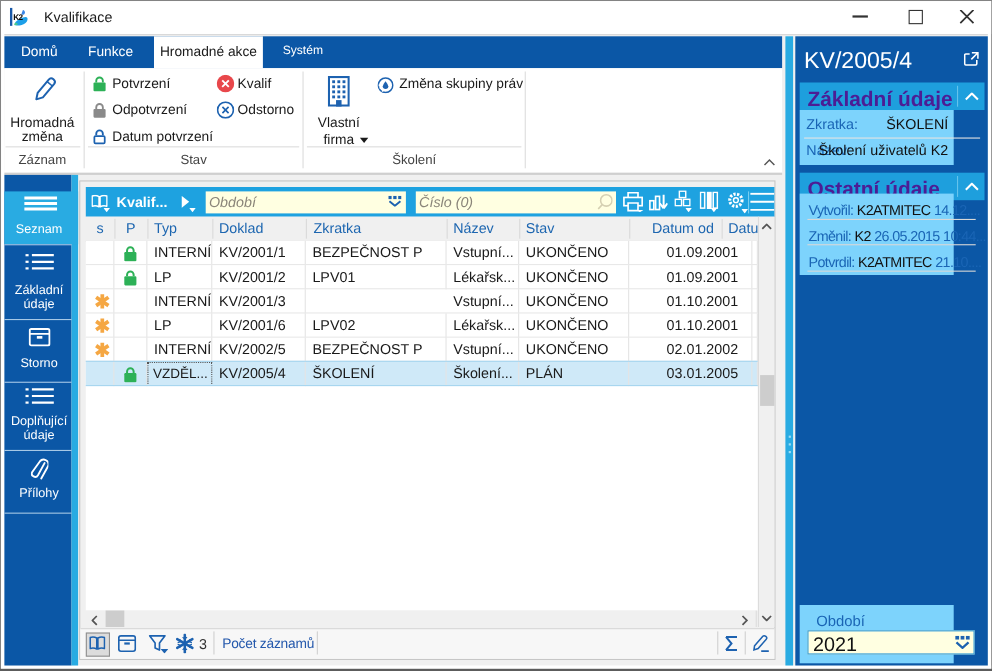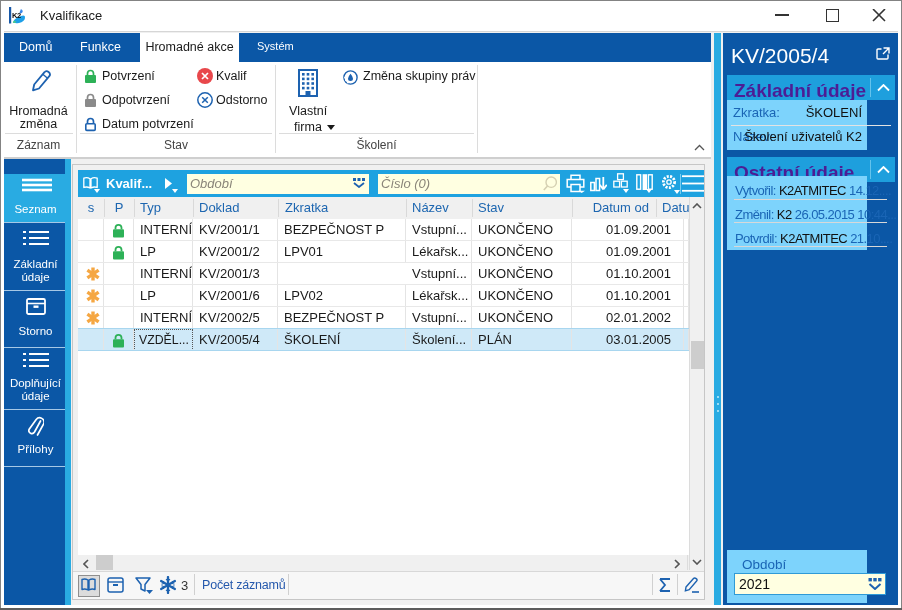--- a/index.html
+++ b/index.html
@@ -613,21 +613,21 @@
  <div class="abs" style="left:7px;top:21.5px;width:153px;border-bottom:1px solid #d8d8d8;height:1px"></div>
  <div class="abs" style="left:8px;top:31px;white-space:nowrap"><span class="lbl">Změnil:</span> <span style="color:#111">K2</span> <span class="lbl">26.05.2015 10:44...</span></div>
  <div class="abs" style="left:7px;top:45px;width:153px;border-bottom:1px solid #d8d8d8;height:1px"></div>
  <div class="abs" style="left:8px;top:55px;white-space:nowrap"><span class="lbl">Potvrdil:</span> <span style="color:#111">K2ATMITEC</span> <span class="lbl">21.10....</span></div>
  <div class="abs" style="left:7px;top:68.5px;width:153px;border-bottom:1px solid #d8d8d8;height:1px"></div>
 </div>
 
 <div class="card" style="top:550px;height:53px;font-size:13px">
  <div class="abs lbl" style="left:15px;top:7px;font-size:13.5px">Období</div>
  <div class="abs" style="left:7px;top:23px;width:152px;height:22px;background:#ffffe1;border:1px solid #2f9ad6;box-sizing:border-box"></div>
- <div class="abs" style="left:12px;top:26px;font-size:14px;color:#111">2021</div>
+ <div class="abs" style="left:12px;top:26px;font-size:18px;color:#111">2021</div>
  <div class="abs" style="left:141px;top:28px;width:14px;height:12px">
  <svg width="14" height="12" viewBox="0 0 14 12">
           <g fill="#1d62b0">
             <rect x="0.5" y="0" width="3.4" height="3.4"></rect>
             <rect x="5.3" y="0" width="3.4" height="3.4"></rect>
             <rect x="10.1" y="0" width="3.4" height="3.4"></rect>
           </g>
           <path d="M1.5 6 L7 11 L12.5 6" fill="none" stroke="#1d62b0" stroke-width="2"></path>
         </svg>
  </div>

